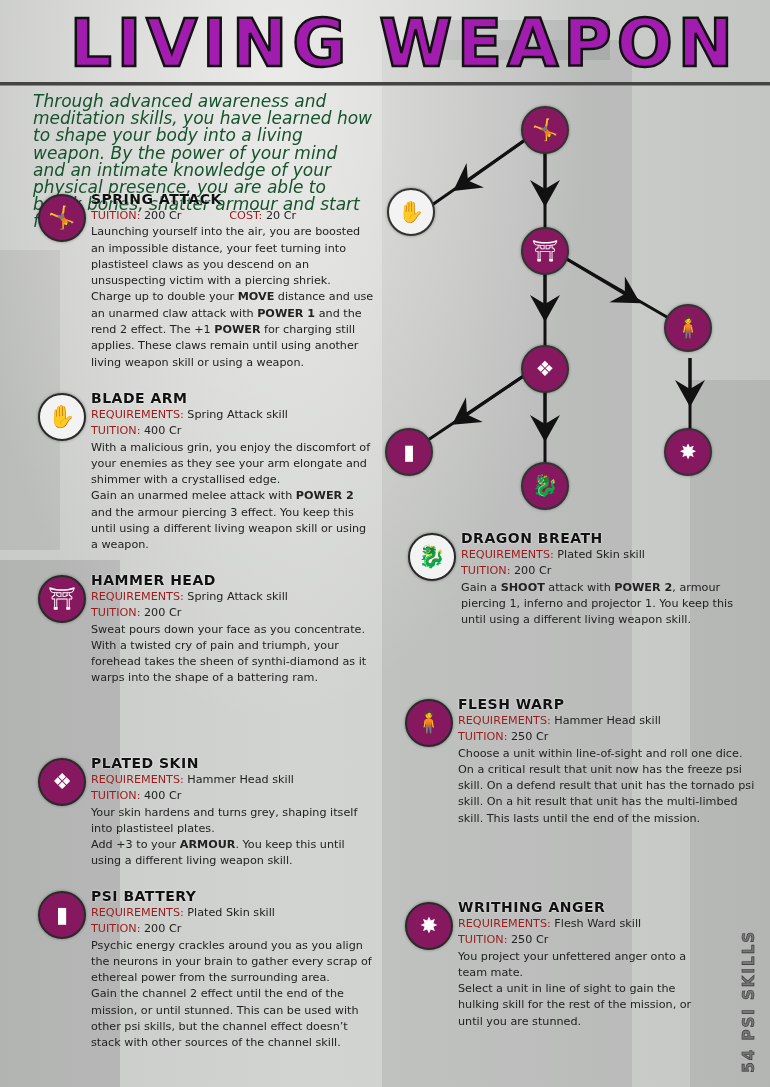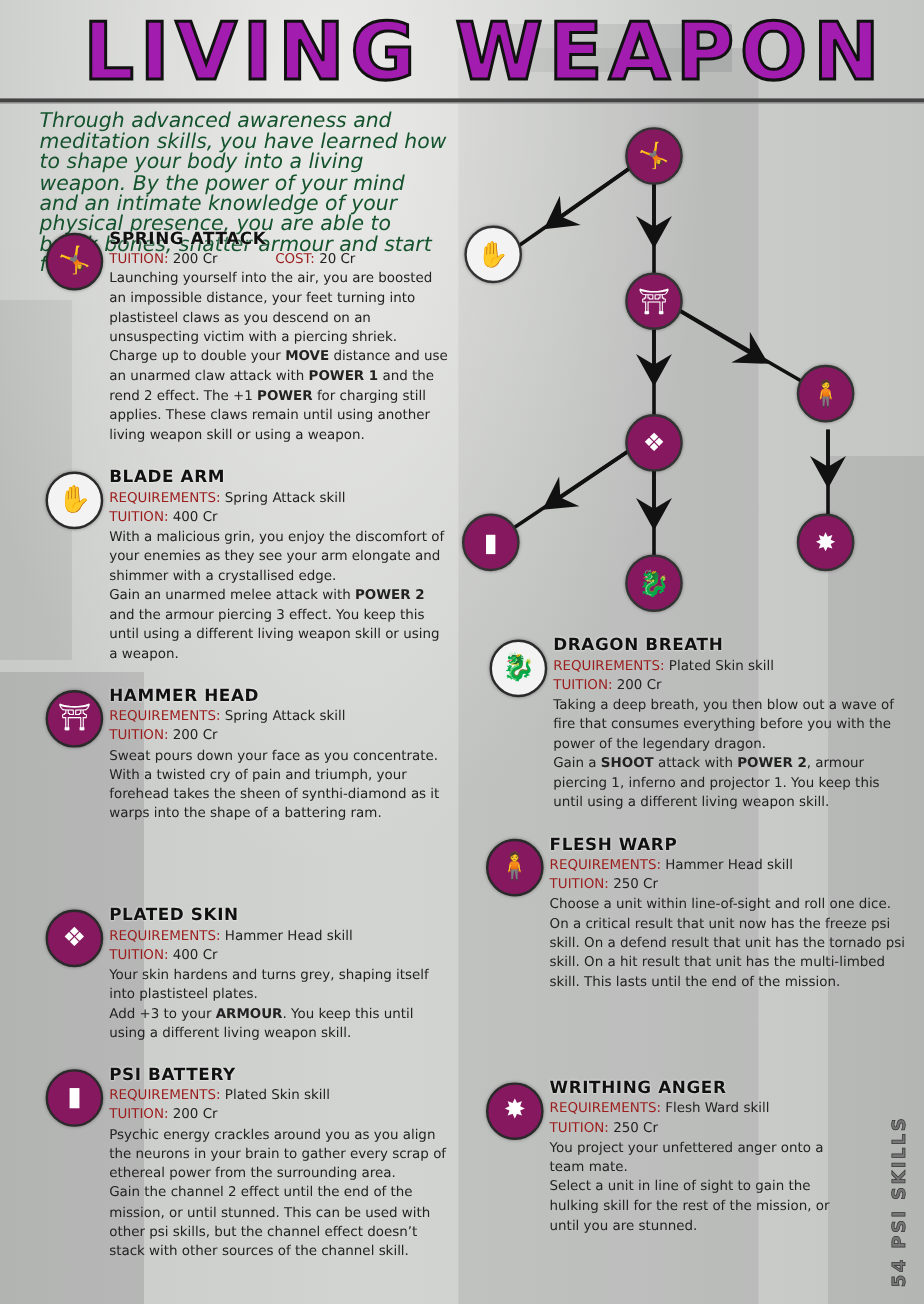--- a/index.html
+++ b/index.html
@@ -214,21 +214,20 @@
 </div>
 
 <div class="skill" style="left:408px;top:530px;width:355px;">
   <div class="icon white" style="color:#86185f;">
       <span>🐉</span>
     </div>
   <div class="body" style="width:300px;">
     <div class="name">DRAGON BREATH</div>
     <div class="meta"><span class="lbl">REQUIREMENTS:</span> <span>Plated Skin skill</span></div>
     <div class="meta"><span class="lbl">TUITION:</span> <span>200 Cr</span></div>
-    <div class="desc">Taking a deep breath, you then blow out a wave of fire that consumes everything before you with the power of the legendary dragon.</div>
     <div class="desc">Gain a <span class="bold">SHOOT</span> attack with <span class="bold">POWER 2</span>, armour piercing 1, inferno and projector 1. You keep this until using a different living weapon skill.</div>
   </div>
 </div>
 
 <div class="skill" style="left:405px;top:696px;width:360px;">
   <div class="icon">
       <span>🧍</span>
     </div>
   <div class="body" style="width:300px;">
     <div class="name">FLESH WARP</div>

